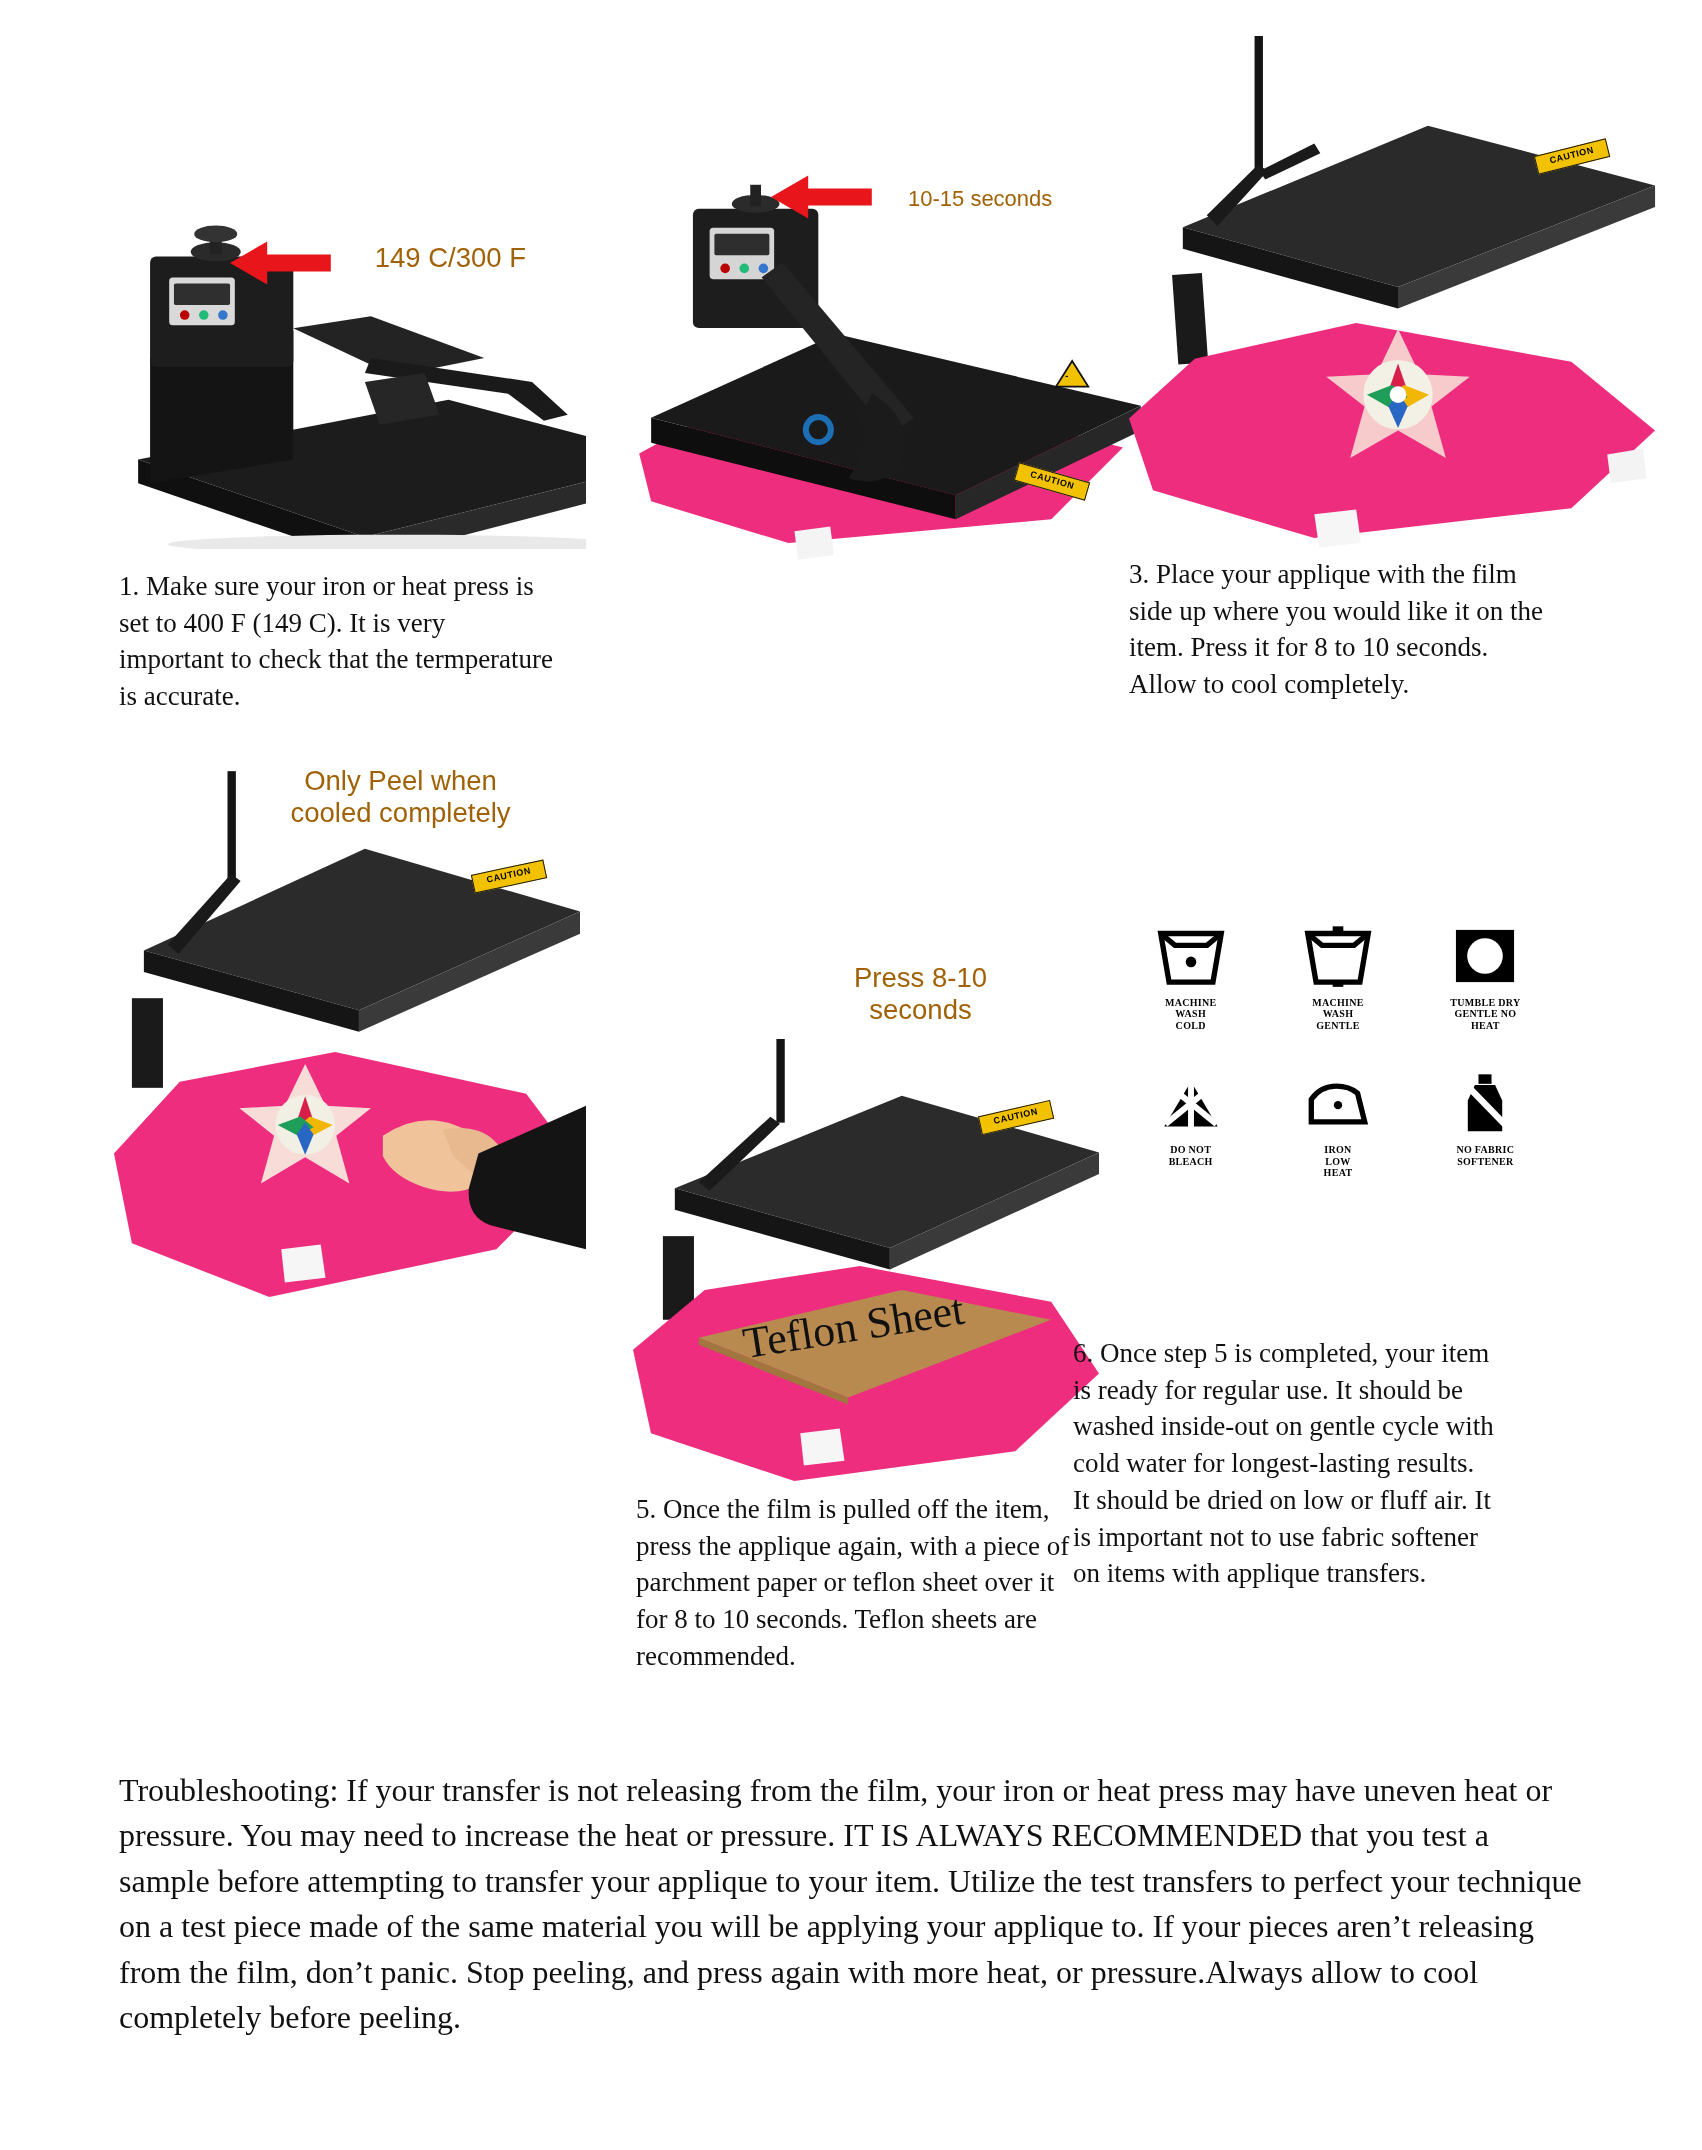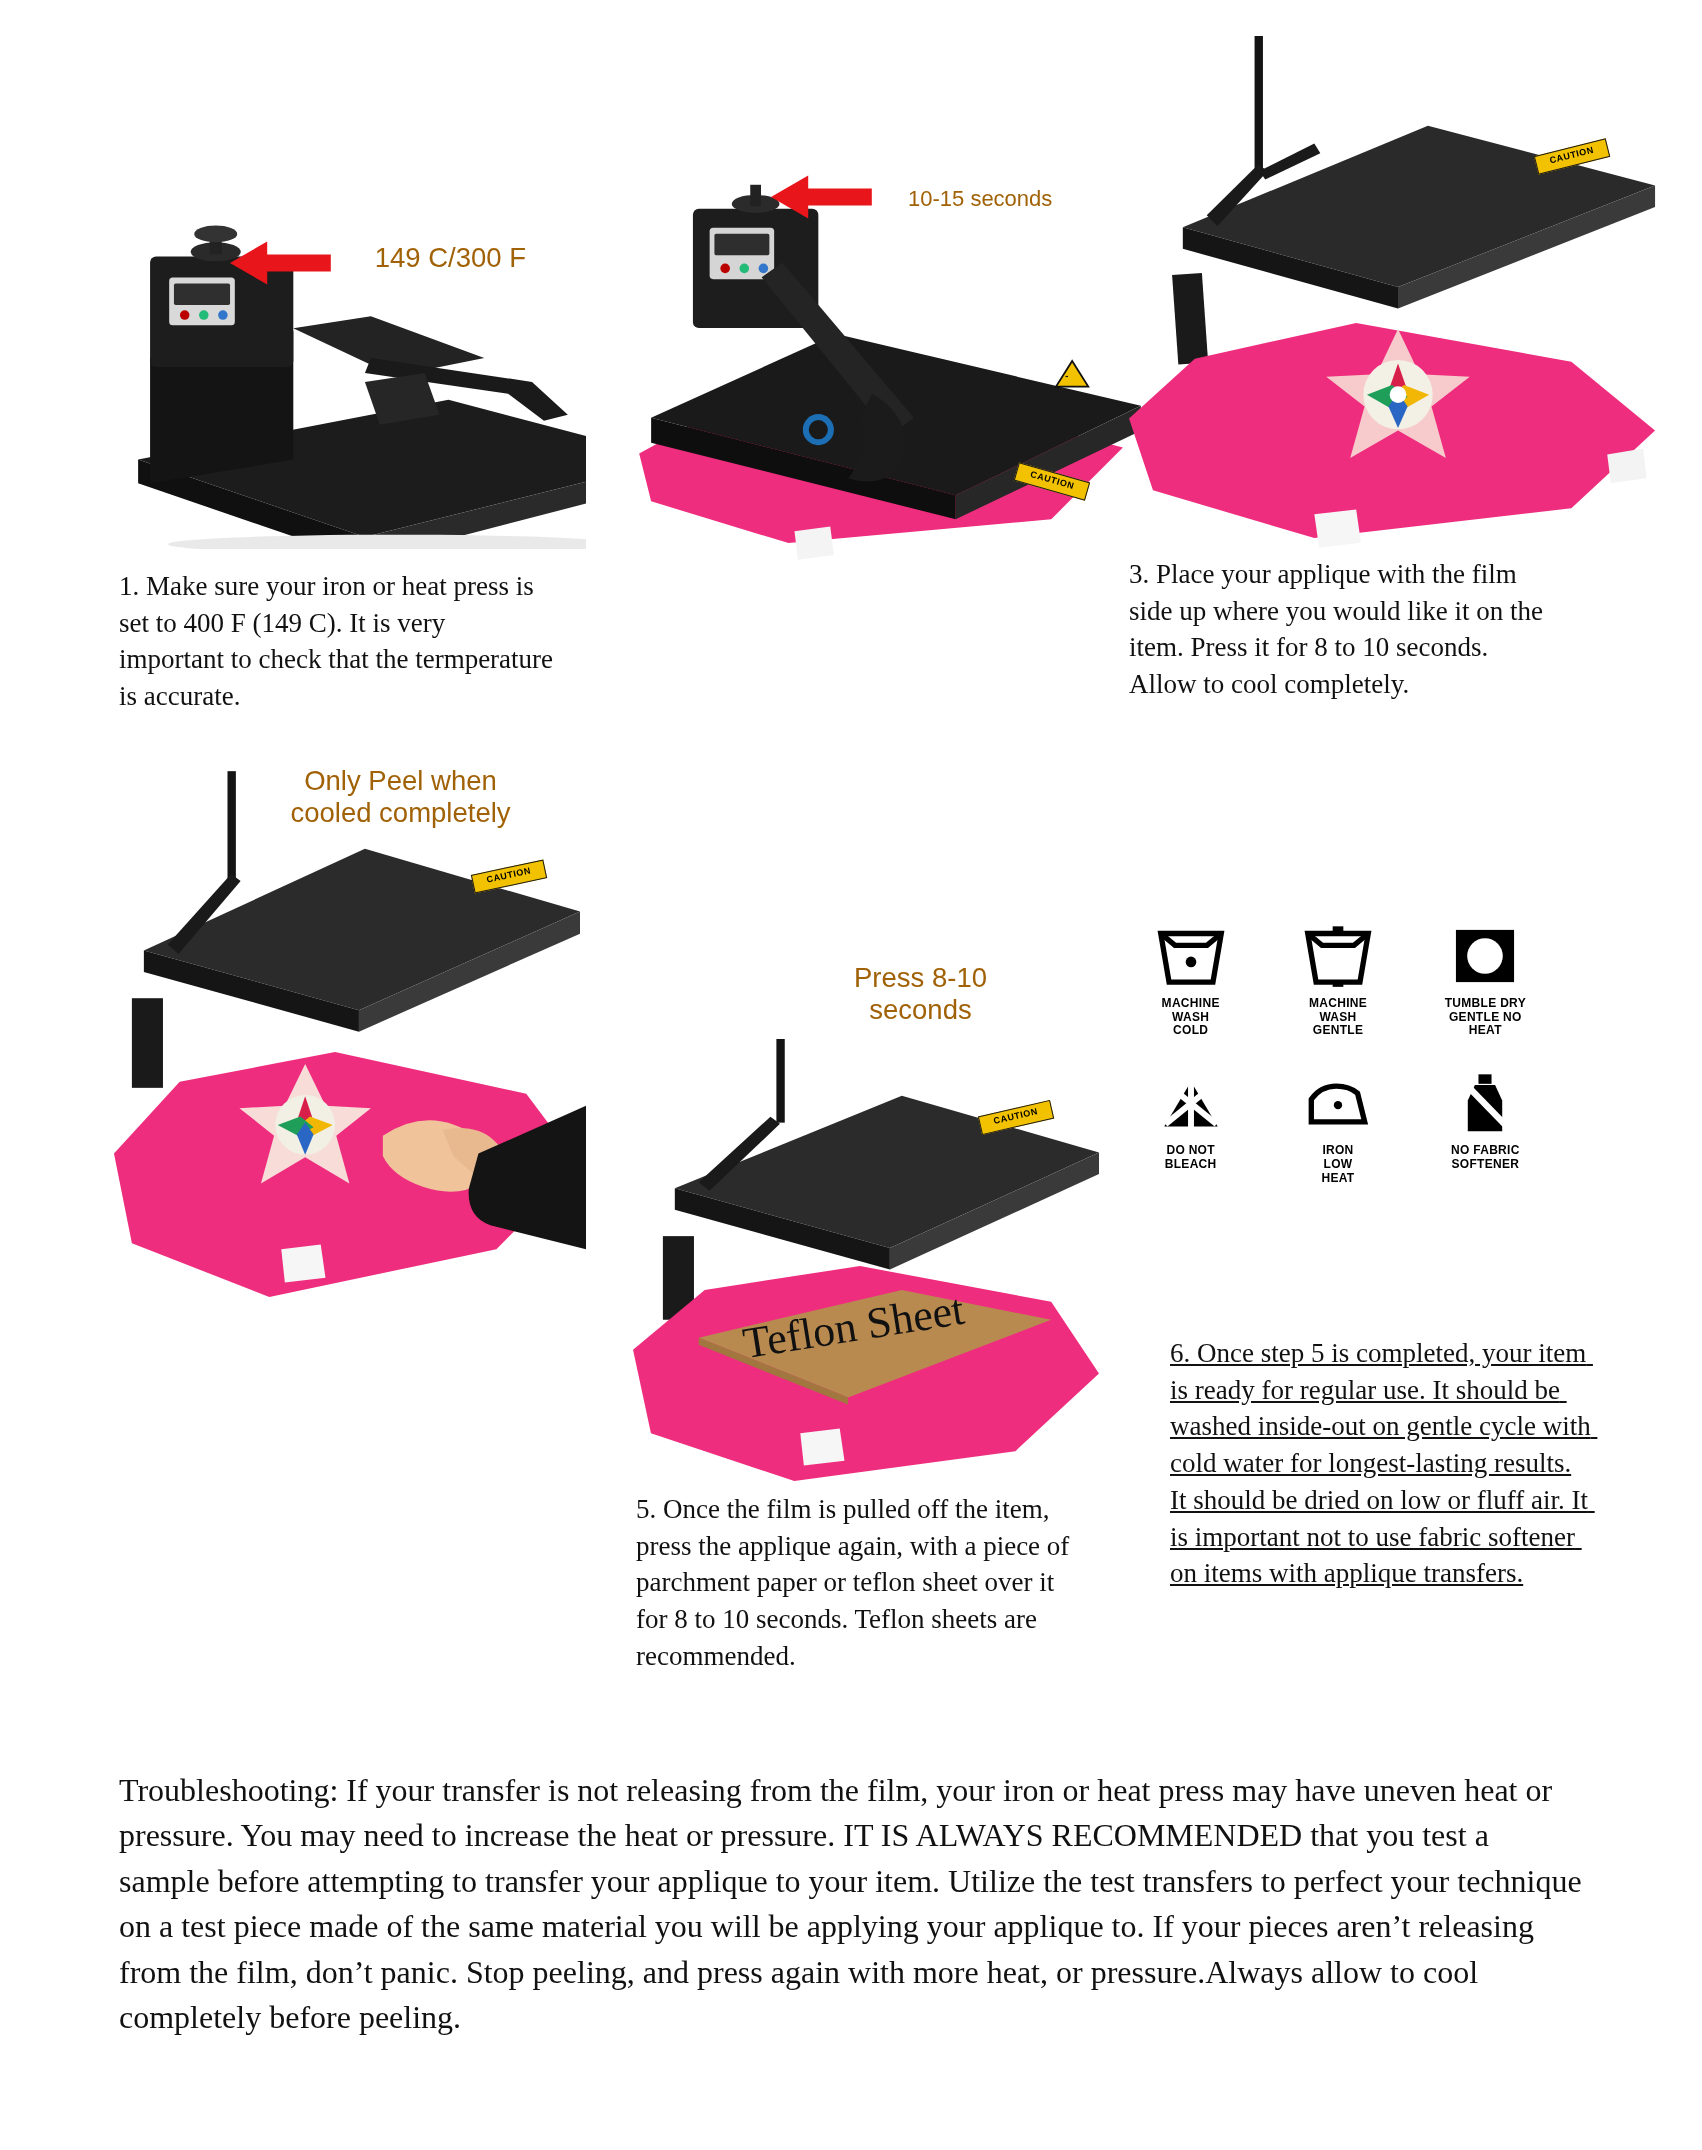--- a/index.html
+++ b/index.html
@@ -62,23 +62,23 @@
   }
   .care-glyph {
     width: 78px;
     height: 72px;
     display: flex;
     align-items: center;
     justify-content: center;
   }
   .care-label {
     margin-top: 4.8px;
-    font-family: Liberation Sans, sans-serif;
+    font-family: Liberation Serif, serif;
     font-weight: bold;
-    font-size: 12px;
+    font-size: 10px;
     line-height: 1.15;
     letter-spacing: 0.3px;
     text-align: center;
     white-space: pre-line;
   }
 
   .troubleshoot {
     position: absolute;
     font-family: "Liberation Serif", serif;
     font-size: 32px;
@@ -356,19 +356,19 @@
           <rect x="48" y="2" width="22" height="16" fill="#000"></rect>
           <path d="M42,20 L76,20 L88,46 L88,98 L30,98 L30,46 Z" fill="#000"></path>
           <line x1="18" y1="10" x2="100" y2="94" stroke="#fff" stroke-width="11"></line>
         </svg>
       </div>
       <div class="care-label">NO FABRIC
 SOFTENER</div>
     </div>
   </div>
 
-  <div class="caption" style="left:1170px; top:1335px; width:430px;text-decoration:underline;">6. Once step 5 is completed, your item is ready for regular use. It should be washed inside-out on gentle cycle with cold water for longest-lasting results.
+  <div class="caption" style="left:1073px; top:1335px; width:430px;">6. Once step 5 is completed, your item is ready for regular use. It should be washed inside-out on gentle cycle with cold water for longest-lasting results.
 It should be dried on low or fluff air. It is important not to use fabric softener on items with applique transfers.</div>
 
   <div class="troubleshoot" style="left:119px; top:1768px; width:1464px;">Troubleshooting: If your transfer is not releasing from the film, your iron or heat press may have uneven heat or pressure. You may need to increase the heat or pressure. IT IS ALWAYS RECOMMENDED that you test a sample before attempting to transfer your applique to your item. Utilize the test transfers to perfect your technique on a test piece made of the same material you will be applying your applique to. If your pieces aren’t releasing from the film, don’t panic. Stop peeling, and press again with more heat, or pressure.Always allow to cool completely before peeling.</div>
 
 </div>
 
 
 </body></html>

